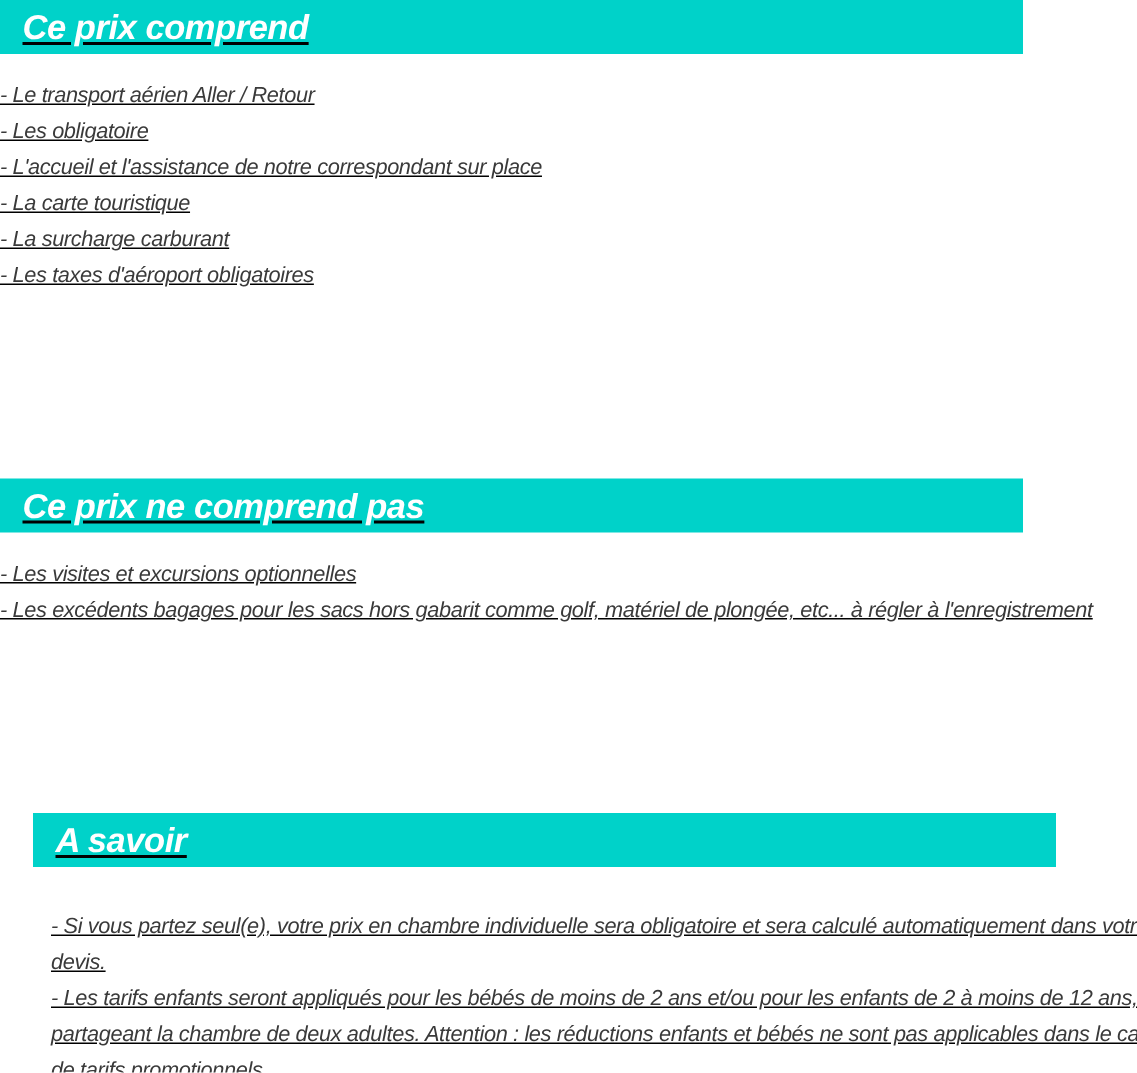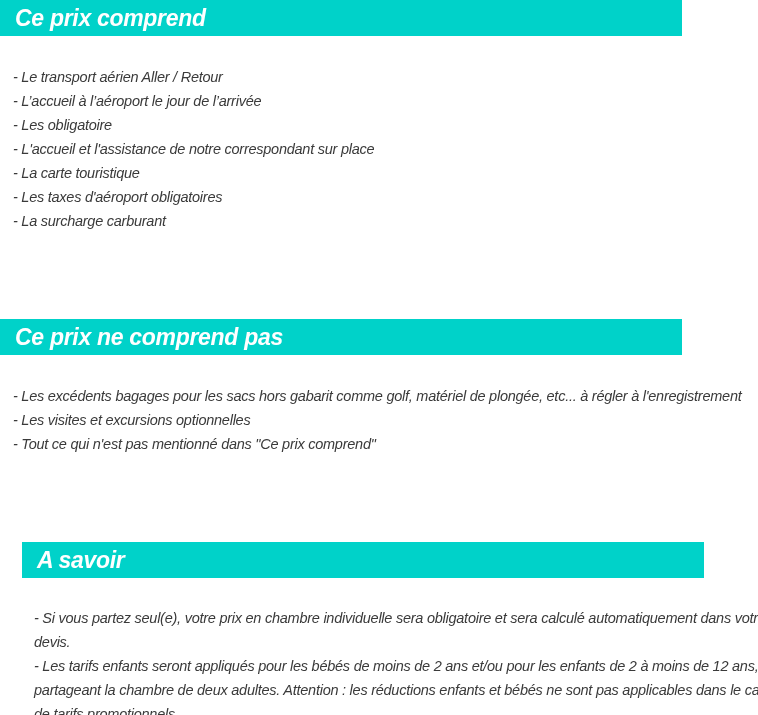--- a/index.html
+++ b/index.html
@@ -11,41 +11,42 @@
       width: 758px;
       height: 715px;
       overflow: hidden;
       position: relative;
       font-family: "Liberation Sans", "DejaVu Sans", sans-serif;
     }
     .section {
       position: absolute;
       left: 0;
       width: 682px;
+      text-decoration: underline;
     }
     .section-header {
       height: 36px;
       background: #00D2C9;
       box-sizing: border-box;
       padding-left: 15px;
       display: flex;
       align-items: center;
     }
     .section-title {
       color: #ffffff;
       font-style: italic;
       font-weight: bold;
       font-size: 23px;
       letter-spacing: -0.3px;
       margin: 0;
       line-height: 36px;
     }
     .section-list {
       list-style: none;
-      margin: 13px;
+      margin: 0;
       padding: 0;
       padding-top: 16px;
     }
     .section-list li {
       font-style: italic;
       font-size: 14.5px;
       color: #3a3a3a;
       line-height: 24px;
       letter-spacing: -0.25px;
       white-space: nowrap;
@@ -69,37 +70,35 @@
   </style>
 </head>
 <body>
 
 <section class="section" id="sec1">
   <div class="section-header">
     <h2 class="section-title">Ce prix comprend</h2>
   </div>
   <ul class="section-list">
     <li>- Le transport aérien Aller / Retour</li>
-    <li>- L’accueil à l’aéroport le jour de l’arrivée</li>
     <li>- Les obligatoire</li>
     <li>- L'accueil et l'assistance de notre correspondant sur place</li>
     <li>- La carte touristique</li>
+    <li>- La surcharge carburant</li>
     <li>- Les taxes d'aéroport obligatoires</li>
-    <li>- La surcharge carburant</li>
   </ul>
 </section>
 
 <section class="section" id="sec2">
   <div class="section-header">
     <h2 class="section-title">Ce prix ne comprend pas</h2>
   </div>
   <ul class="section-list">
+    <li>- Les visites et excursions optionnelles</li>
     <li>- Les excédents bagages pour les sacs hors gabarit comme golf, matériel de plongée, etc... à régler à l'enregistrement</li>
-    <li>- Les visites et excursions optionnelles</li>
-    <li>- Tout ce qui n'est pas mentionné dans "Ce prix comprend"</li>
   </ul>
 </section>
 
 <section class="section" id="sec3">
   <div class="section-header">
     <h2 class="section-title">A savoir</h2>
   </div>
   <div class="section-para">
     <p>- Si vous partez seul(e), votre prix en chambre individuelle sera obligatoire et sera calculé automatiquement dans votre devis.</p>
     <p>- Les tarifs enfants seront appliqués pour les bébés de moins de 2 ans et/ou pour les enfants de 2 à moins de 12 ans, partageant la chambre de deux adultes. Attention : les réductions enfants et bébés ne sont pas applicables dans le cadre de tarifs promotionnels.</p>

